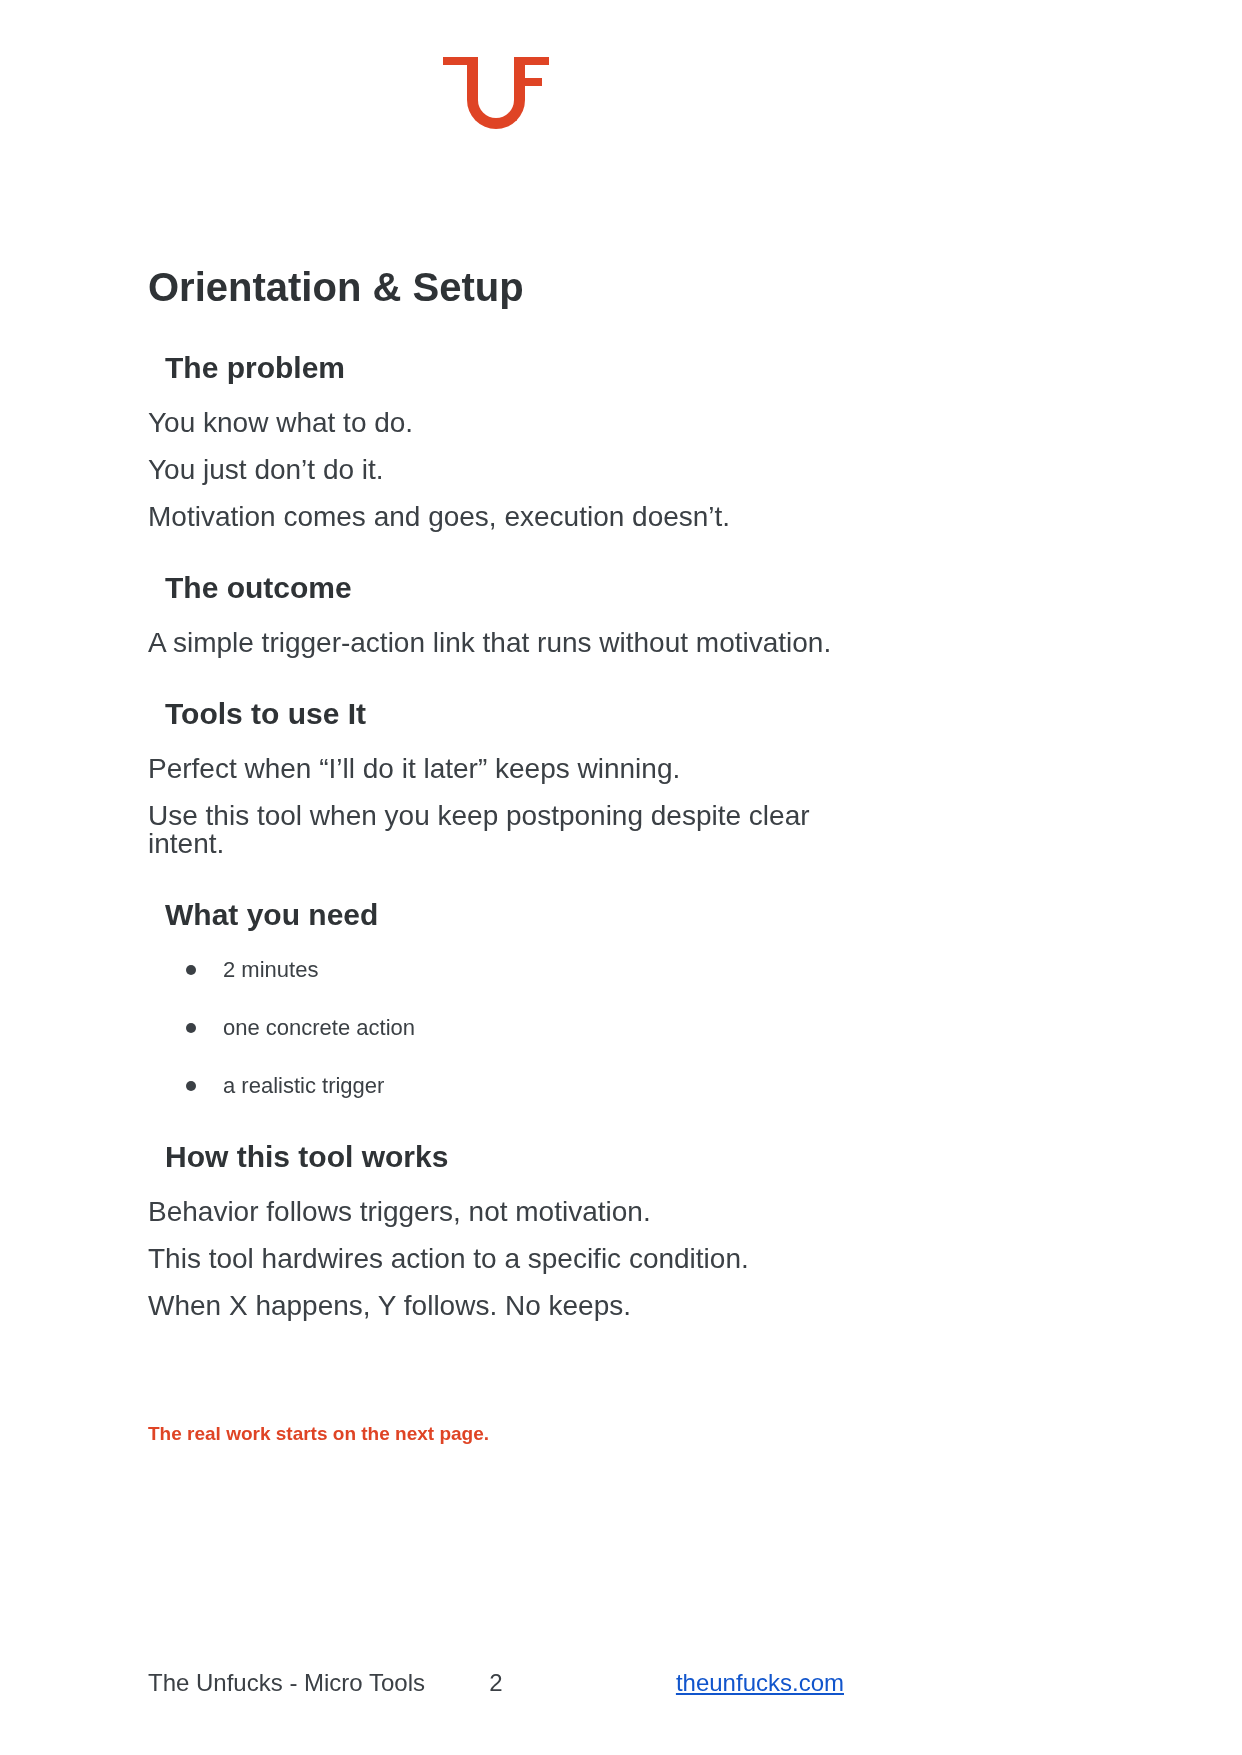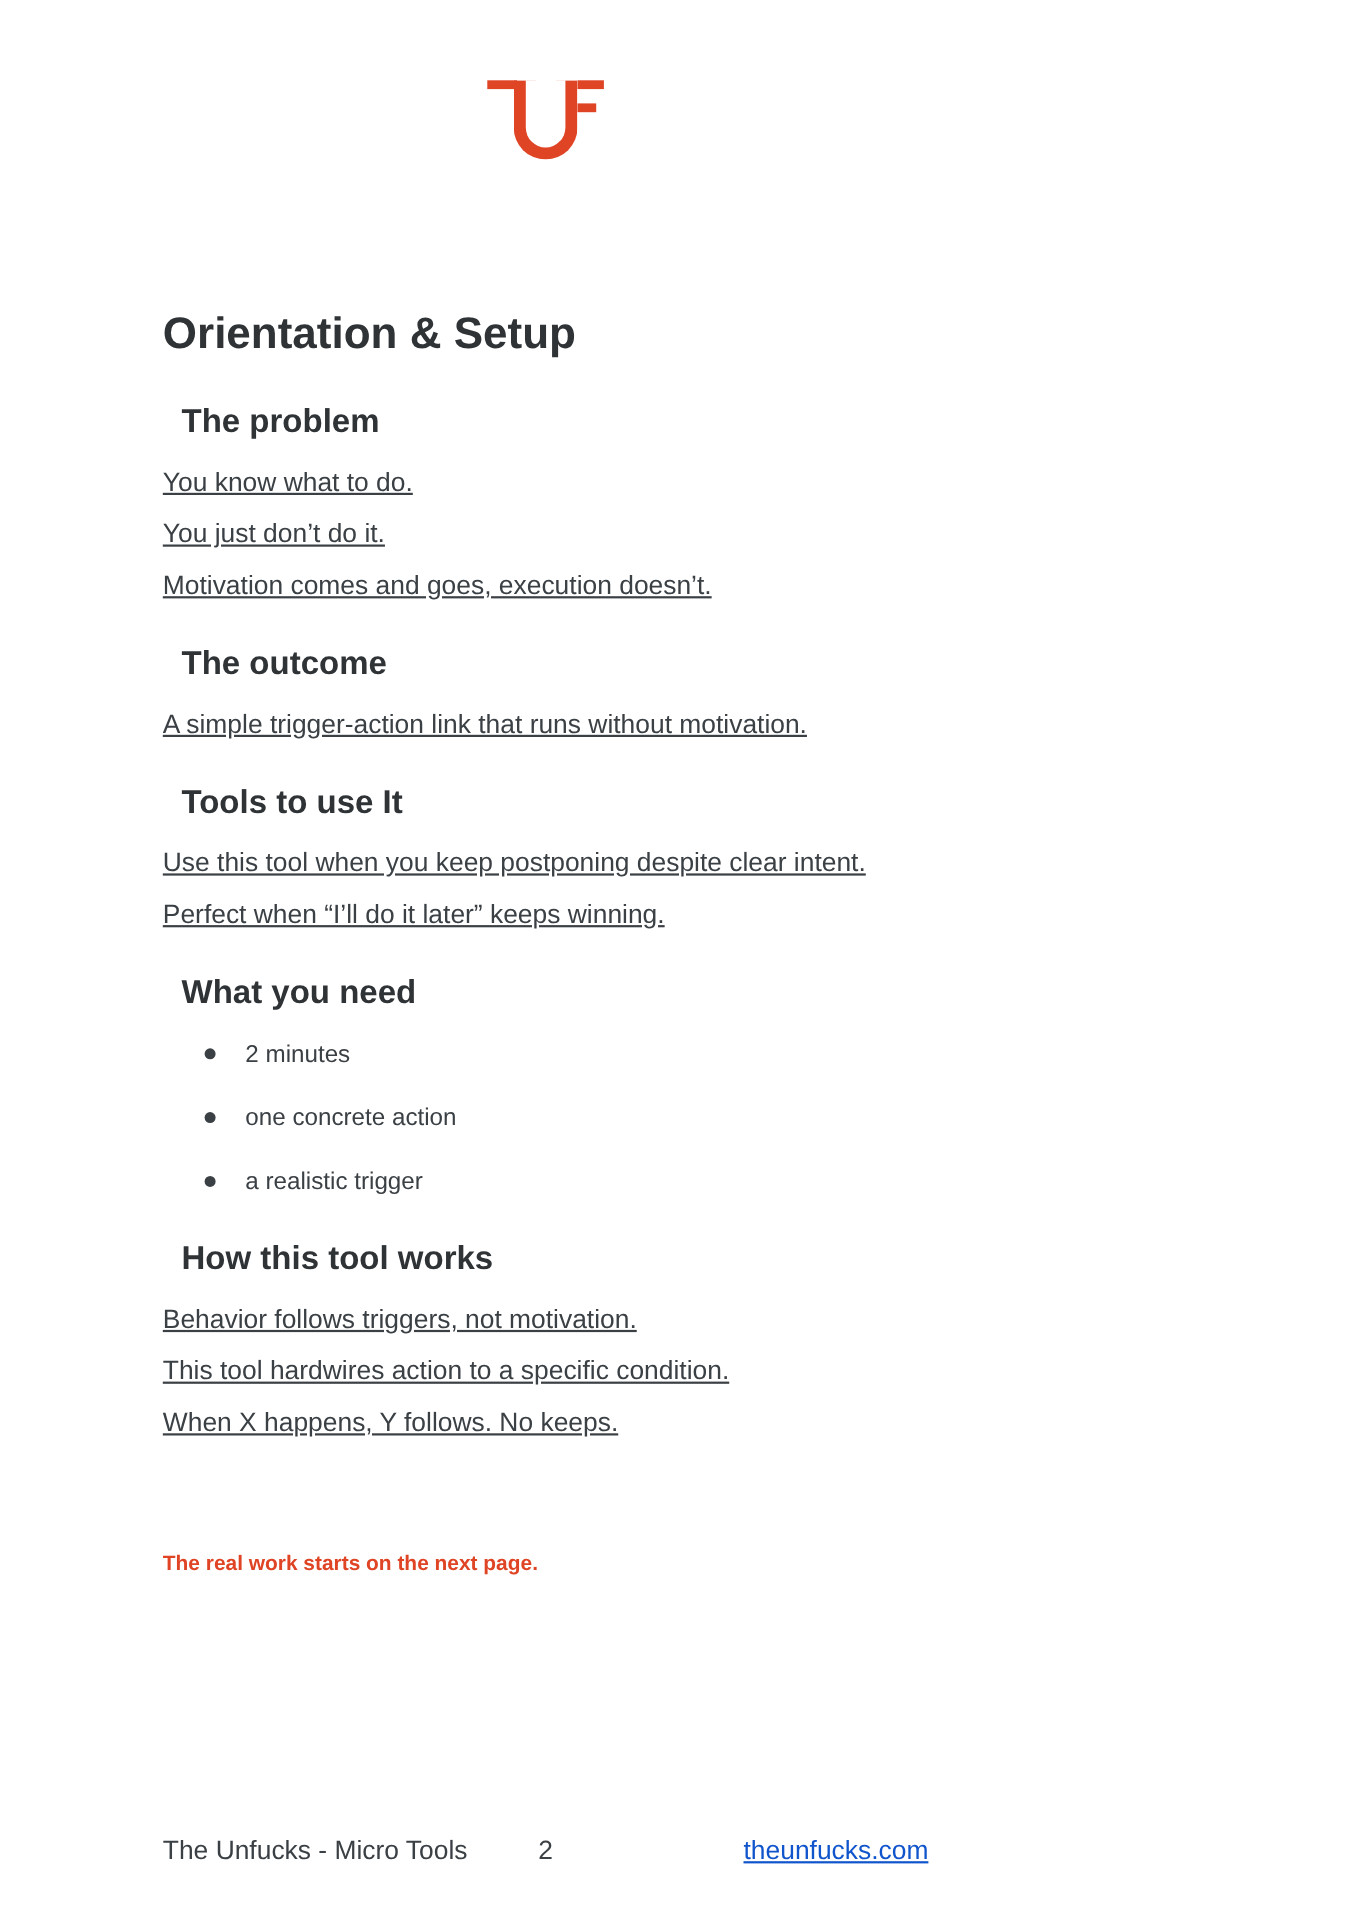--- a/index.html
+++ b/index.html
@@ -8,21 +8,21 @@
     --heading:#2F3336;
     --body:#3B4045;
     --link:#1155CC;
   }
   html,body{margin:0;padding:0;background:#ffffff;}
   .page{
     position:relative;
     width:992px;
     height:1755px;
     box-sizing:border-box;
-    padding:16px 148px;
+    padding:0 148px;
     background:#ffffff;
     overflow:hidden;
     font-family:"Liberation Sans", sans-serif;
     color:var(--body);
   }
   
   .logo{position:relative;width:106px;height:72px;margin:57px auto 0;}
   .logo .u{
     position:absolute;left:24px;top:0;width:58px;height:72px;box-sizing:border-box;
     border:11px solid var(--red);border-top:none;
@@ -36,21 +36,21 @@
     margin:134px 0 0;
     font-size:40px;line-height:48px;font-weight:700;color:var(--heading);
     letter-spacing:0;
   }
   h2.section-heading{
     margin:38px 17px 22px;
     font-size:30px;line-height:38px;font-weight:700;color:var(--heading);
   }
   p.body-text{
     margin:0 0 19px;
-    font-size:24px;line-height:28px;font-weight:400;color:var(--body);text-decoration:underline;
+    font-size:28px;line-height:28px;font-weight:400;color:var(--body);
   }
   ul.bullet-list{list-style:none;margin:0;padding:0;}
   ul.bullet-list li{
     position:relative;margin:0 0 30px;padding-left:75px;
     font-size:22px;line-height:28px;color:var(--body);
   }
   ul.bullet-list li .dot{
     position:absolute;left:38px;top:9px;width:10px;height:10px;border-radius:50%;
     background:var(--body);
   }
@@ -89,22 +89,22 @@
     <p class="body-text">Motivation comes and goes, execution doesn’t.</p>
   </section>
 
   <section>
     <h2 class="section-heading">The outcome</h2>
     <p class="body-text">A simple trigger-action link that runs without motivation.</p>
   </section>
 
   <section>
     <h2 class="section-heading">Tools to use It</h2>
+    <p class="body-text">Perfect when “I’ll do it later” keeps winning.</p>
     <p class="body-text">Use this tool when you keep postponing despite clear intent.</p>
-    <p class="body-text">Perfect when “I’ll do it later” keeps winning.</p>
   </section>
 
   <section>
     <h2 class="section-heading">What you need</h2>
     <ul class="bullet-list">
       <li>
         <span class="dot"></span>
         <span>2 minutes</span>
       </li>
       <li>

